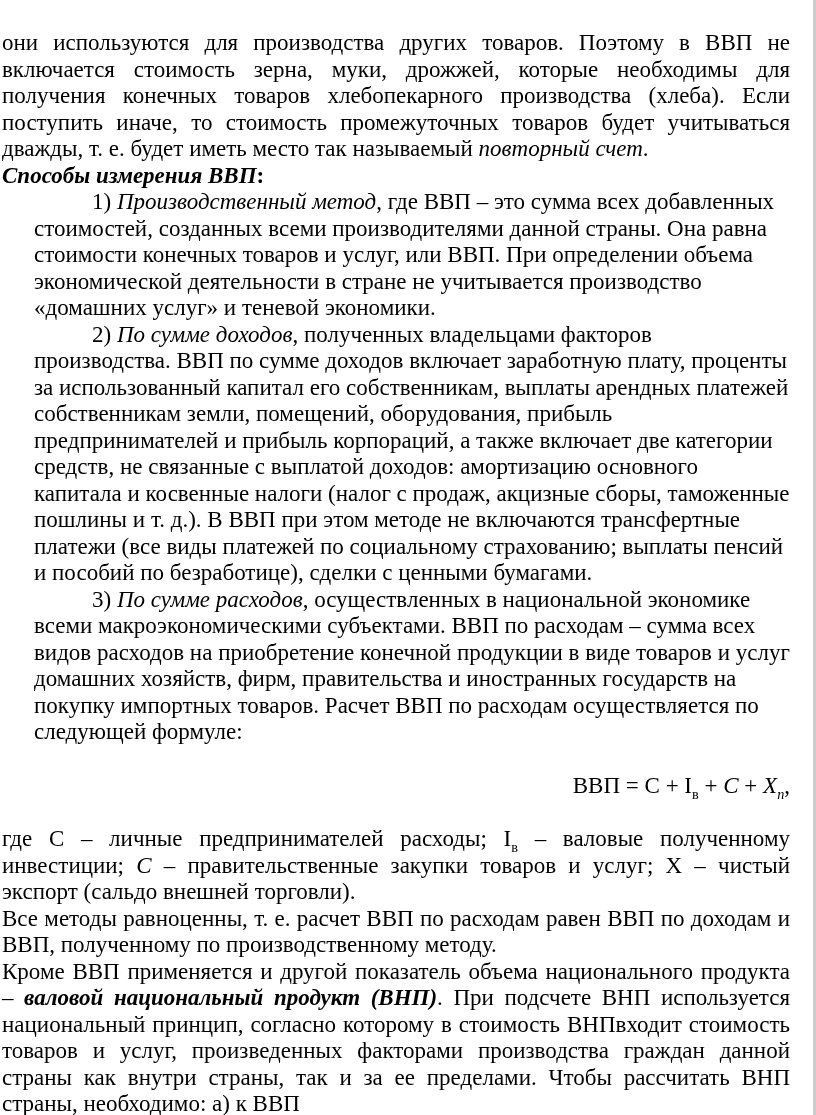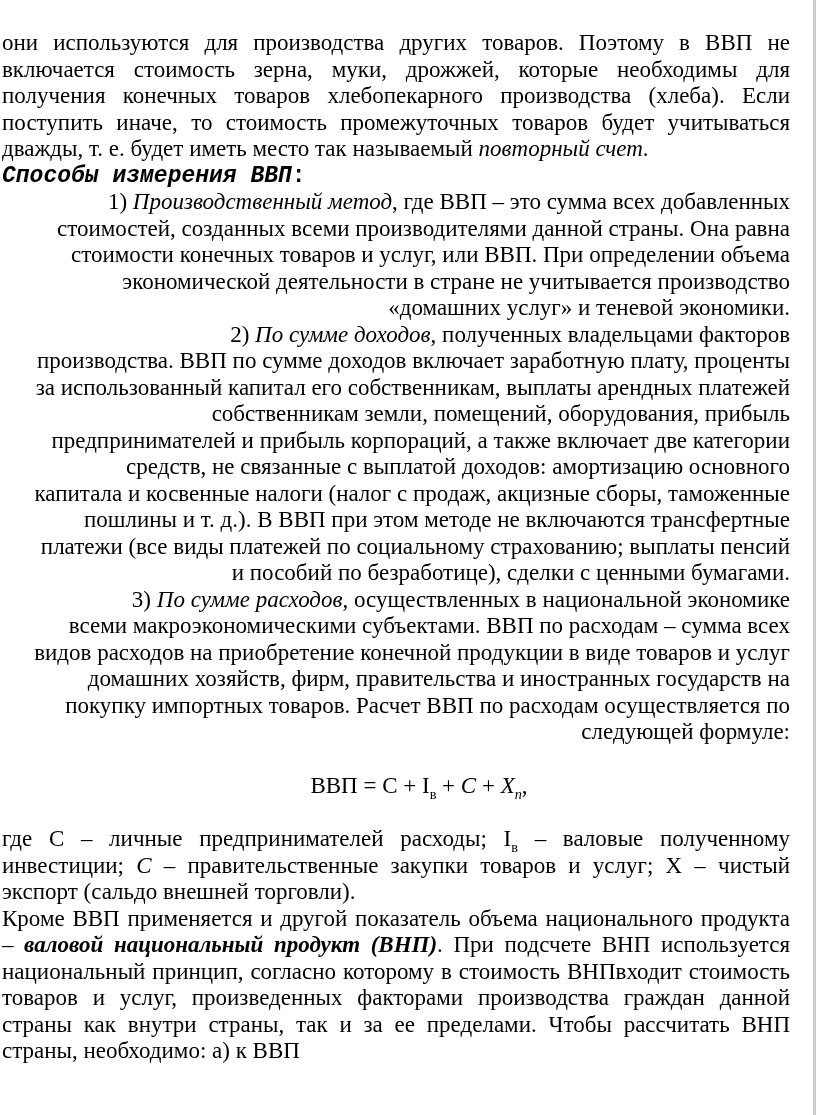--- a/index.html
+++ b/index.html
@@ -20,31 +20,30 @@
     font-size: 23px;
     line-height: 26.5px;
     color: #000000;
   }
   .para {
     margin: 0;
     text-align: justify;
   }
   .para.heading {
     text-align: left;
-    font-family: Liberation Mono, monospace;
   }
   .para.list-item {
     margin-left: 32px;
     text-indent: 58px;
-    text-align: right;
+    text-align: left;
   }
   .para.formula {
     margin: 27px 0;
     padding-left: 46px;
-    text-align: center;
+    text-align: right;
   }
   .i { font-style: italic; }
   .b { font-weight: bold; }
   .sub {
     vertical-align: sub;
     font-size: 0.62em;
     line-height: 0;
   }
   .scan-edge {
     position: absolute;
@@ -60,16 +59,17 @@
 
 <main class="page">
   <div id="doc">
       <p class="para text"><span>они используются для производства других товаров. Поэтому в ВВП не включается стоимость зерна, муки, дрожжей, которые необходимы для получения конечных товаров хлебопекарного производства (хлеба). Если поступить иначе, то стоимость промежуточных товаров будет учитываться дважды, т. е. будет иметь место так называемый </span><span class="i">повторный счет</span><span>.</span></p>
       <p class="para heading"><span class="i b">Способы измерения ВВП</span><span class="b">:</span></p>
       <p class="para list-item"><span>1) </span><span class="i">Производственный метод</span><span>, где ВВП – это сумма всех добавленных стоимостей, созданных всеми производителями данной страны. Она равна стоимости конечных товаров и услуг, или ВВП. При определении объема экономической деятельности в стране не учитывается производство «домашних услуг» и теневой экономики.</span></p>
       <p class="para list-item"><span>2) </span><span class="i">По сумме доходов</span><span>, полученных владельцами факторов производства. ВВП по сумме доходов включает заработную плату, проценты за использованный капитал его собственникам, выплаты арендных платежей собственникам земли, помещений, оборудования, прибыль предпринимателей и прибыль корпораций, а также включает две категории средств, не связанные с выплатой доходов: амортизацию основного капитала и косвенные налоги (налог с продаж, акцизные сборы, таможенные пошлины и т. д.). В ВВП при этом методе не включаются трансфертные платежи (все виды платежей по социальному страхованию; выплаты пенсий и пособий по безработице), сделки с ценными бумагами.</span></p>
       <p class="para list-item"><span>3) </span><span class="i">По сумме расходов</span><span>, осуществленных в национальной экономике всеми макроэкономическими субъектами. ВВП по расходам – сумма всех видов расходов на приобретение конечной продукции в виде товаров и услуг домашних хозяйств, фирм, правительства и иностранных государств на покупку импортных товаров. Расчет ВВП по расходам осуществляется по следующей формуле:</span></p>
       <p class="para formula"><span>ВВП = С + I</span><span class="sub">в</span><span> + </span><span class="i">С</span><span> + </span><span class="i">Х</span><span class="i sub">n</span><span>,</span></p>
       <p class="para text"><span>где С – личные предпринимателей расходы; I</span><span class="sub">в</span><span> – валовые полученному инвестиции; </span><span class="i">С</span><span> – правительственные закупки товаров и услуг; Х – чистый экспорт (сальдо внешней торговли).</span></p>
+      <p class="para text"><span>Все методы равноценны, т. е. расчет ВВП по расходам равен ВВП по доходам и ВВП, полученному по производственному методу.</span></p>
       <p class="para text"><span>Кроме ВВП применяется и другой показатель объема национального продукта – </span><span class="i b">валовой национальный продукт (ВНП)</span><span>. При подсчете ВНП используется национальный принцип, согласно которому в стоимость ВНПвходит стоимость товаров и услуг, произведенных  факторами производства граждан данной страны как внутри страны, так и за ее пределами. Чтобы рассчитать ВНП страны, необходимо: а) к ВВП</span></p>
     </div>
   <div class="scan-edge"></div>
 </main>
 
 </body></html>

